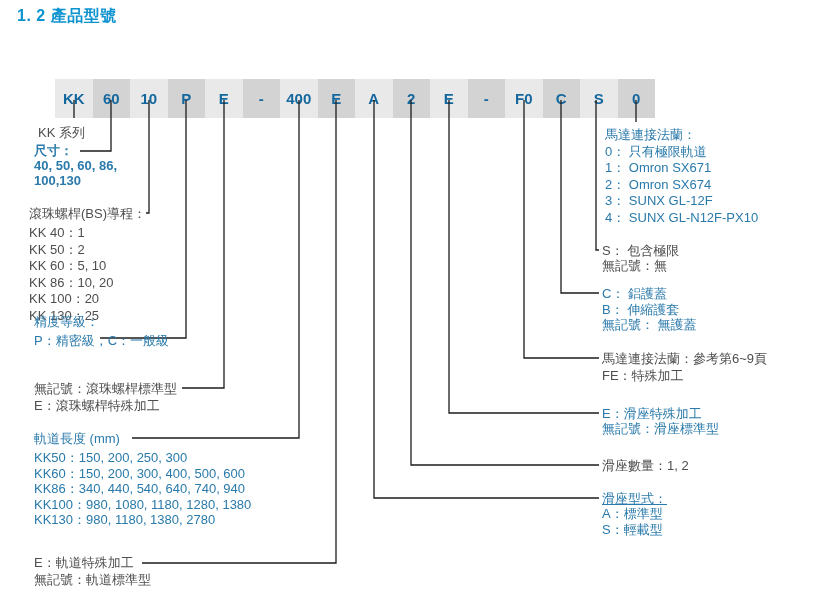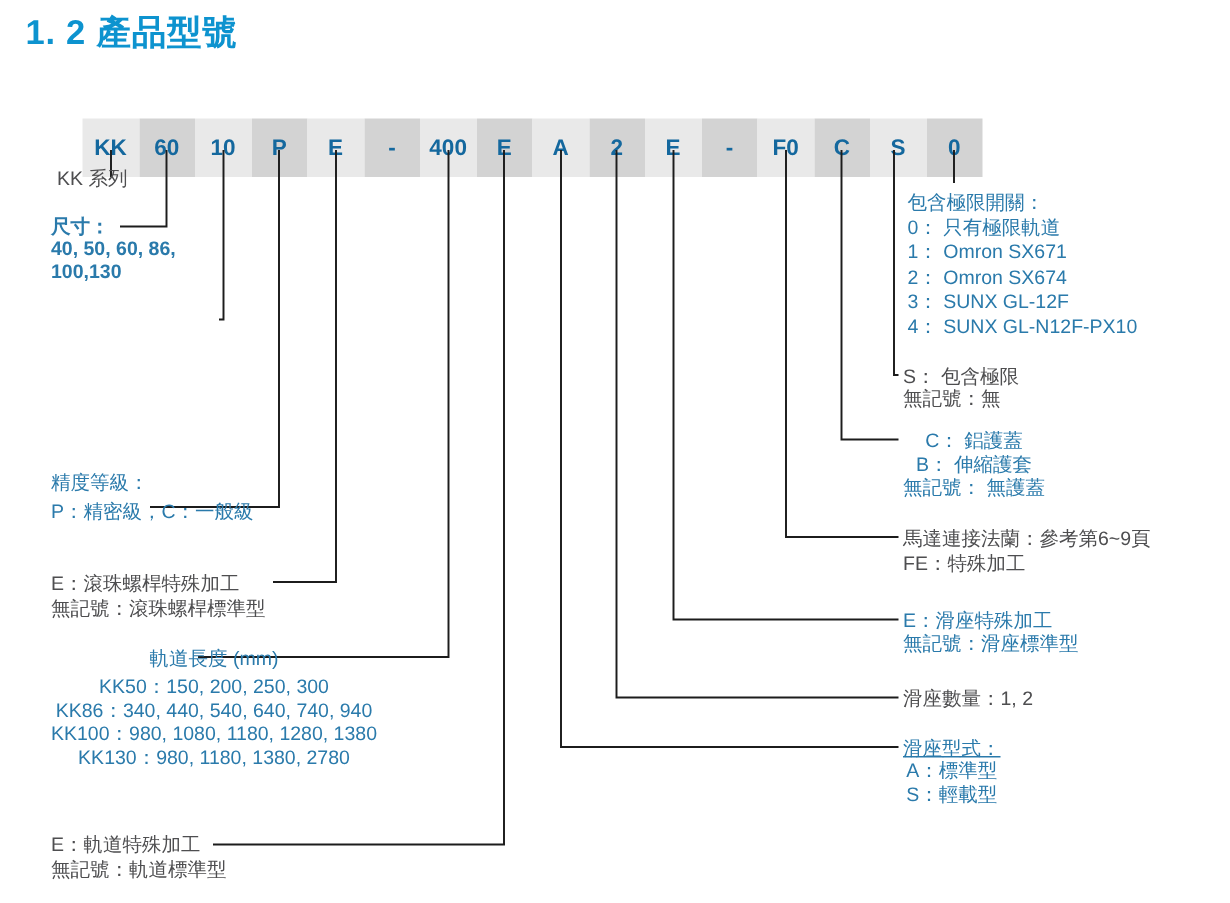--- a/index.html
+++ b/index.html
@@ -11,42 +11,42 @@
     --c-strip-dark:#d3d3d3;
     --c-line:#1c1c1c;
   }
   html,body{margin:0;padding:0;background:#fff;}
   .page{
     position:relative;width:820px;height:602px;background:#ffffff;overflow:hidden;
     font-family:"Liberation Sans","DejaVu Sans",sans-serif;
   }
   .title{
     position:absolute;left:17px;top:6px;margin:0;
-    font-size:23px;font-weight:bold;letter-spacing:0.5px;
+    font-size:16px;font-weight:bold;letter-spacing:0.5px;
     color:var(--c-title);
   }
   .strip{
     position:absolute;left:55px;top:79px;width:600px;height:39px;display:flex;
   }
   .cell{
     flex:1;display:flex;align-items:center;justify-content:center;
     font-size:15px;font-weight:bold;color:var(--c-seg);
     background:var(--c-strip-light);
   }
   .cell.alt{background:var(--c-strip-dark);}
   .overlay{position:absolute;left:0;top:0;width:820px;height:602px;}
   .conn{fill:none;stroke:var(--c-line);stroke-width:1.3;}
   .block{
     position:absolute;font-size:13px;line-height:15px;white-space:nowrap;
   }
   .block.blue{color:var(--c-blue);}
   .block.dark{color:var(--c-dark);}
   .lines.gap{margin-top:4px;}
   .lh16 .ln, .lh16.ln{line-height:16.5px;}
-  .lh155 .ln, .lh155.ln{line-height:15.5px;text-align:center;}
+  .lh155 .ln, .lh155.ln{line-height:15.5px;}
   .ln{line-height:inherit;}
 </style>
 </head>
 <body>
 
 <div class="page">
 
   <h1 class="title">1. 2 產品型號</h1>
 
   <div class="strip">
@@ -78,66 +78,78 @@
     <polyline class="conn" points="336,100 336,563 142,563"></polyline>
     <polyline class="conn" points="374,100 374,498 599,498"></polyline>
     <polyline class="conn" points="411,100 411,465 599,465"></polyline>
     <polyline class="conn" points="449,100 449,413 599,413"></polyline>
     <polyline class="conn" points="524,100 524,358 599,358"></polyline>
     <polyline class="conn" points="561,100 561,293 599,293"></polyline>
     <polyline class="conn" points="596,100 596,250 599,250"></polyline>
     <polyline class="conn" points="636,100 636,122"></polyline>
   </svg>
 
-  <div class="block dark" style="left:38px;top:111px;">
+  <div class="block dark" style="left:38px;top:125px;">
     <div class="ln">KK 系列</div>
   </div>
 
   <div class="block blue" style="left:34px;top:143px;font-weight:bold;">
     <div class="ln">尺寸：</div>
     <div class="lines">
         <div class="ln">40, 50, 60, 86,</div>
         <div class="ln">100,130</div>
       </div>
   </div>
 
+  <div class="block dark lh16" style="left:29px;top:206px;">
+    <div class="ln" style="line-height:15px;">滾珠螺桿(BS)導程：</div>
+    <div class="lines gap">
+        <div class="ln">KK 40：1</div>
+        <div class="ln">KK 50：2</div>
+        <div class="ln">KK 60：5, 10</div>
+        <div class="ln">KK 86：10, 20</div>
+        <div class="ln">KK 100：20</div>
+        <div class="ln">KK 130：25</div>
+      </div>
+  </div>
 
   <div class="block blue" style="left:34px;top:314px;">
     <div class="ln">精度等級：</div>
     <div class="lines gap">
         <div class="ln">P：精密級，C：一般級</div>
       </div>
   </div>
 
   <div class="block dark lh16" style="left:34px;top:381px;">
     <div class="lines">
+        <div class="ln">無記號：滾珠螺桿標準型</div>
         <div class="ln">E：滾珠螺桿特殊加工</div>
-        <div class="ln">無記號：滾珠螺桿標準型</div>
       </div>
   </div>
 
   <div class="block blue lh155" style="left:34px;top:431px;">
     <div class="ln" style="line-height:15px;">軌道長度 (mm)</div>
     <div class="lines gap">
         <div class="ln">KK50：150, 200, 250, 300</div>
+        <div class="ln">KK60：150, 200, 300,  400,  500, 600</div>
         <div class="ln">KK86：340, 440, 540, 640, 740, 940</div>
         <div class="ln">KK100：980, 1080, 1180, 1280, 1380</div>
         <div class="ln">KK130：980, 1180, 1380, 2780</div>
       </div>
   </div>
 
   <div class="block dark lh16" style="left:34px;top:555px;">
     <div class="lines">
         <div class="ln">E：軌道特殊加工</div>
         <div class="ln">無記號：軌道標準型</div>
       </div>
   </div>
 
   <div class="block blue lh16" style="left:605px;top:127px;">
-    <div class="ln">包含極限開關：</div>
+    <div class="ln">馬達連接法蘭：</div>
     <div class="lines">
         <div class="ln">0： 只有極限軌道</div>
         <div class="ln">1： Omron SX671</div>
         <div class="ln">2： Omron SX674</div>
         <div class="ln">3： SUNX GL-12F</div>
         <div class="ln">4： SUNX GL-N12F-PX10</div>
       </div>
   </div>
 
   <div class="block dark" style="left:602px;top:243px;">

